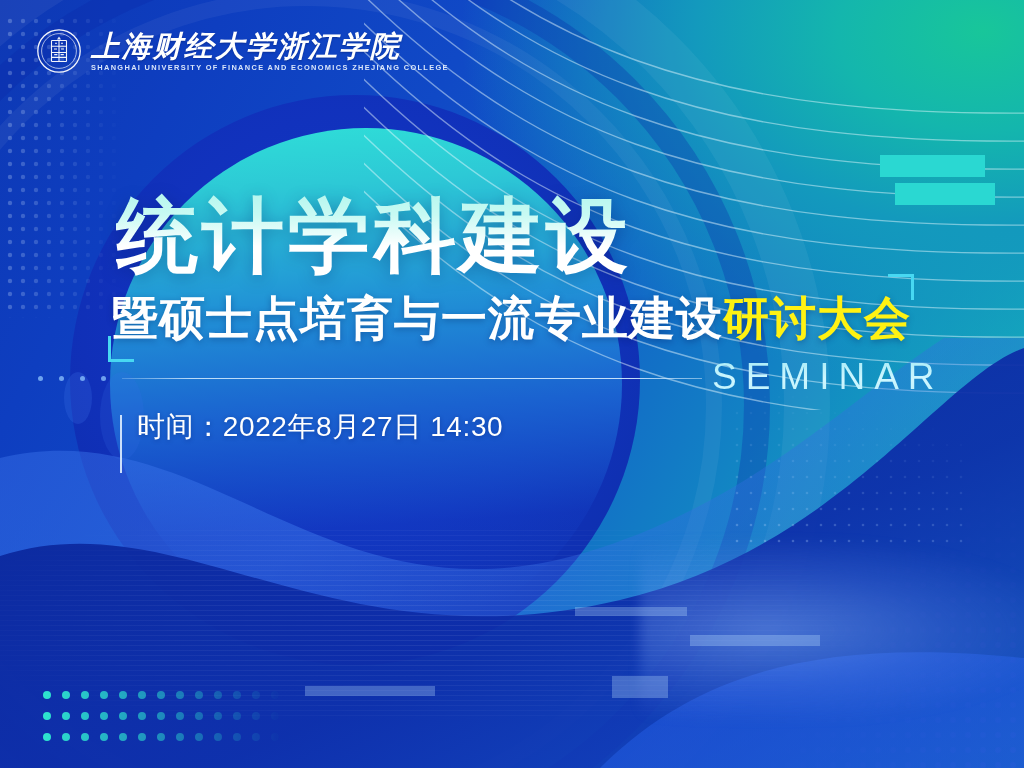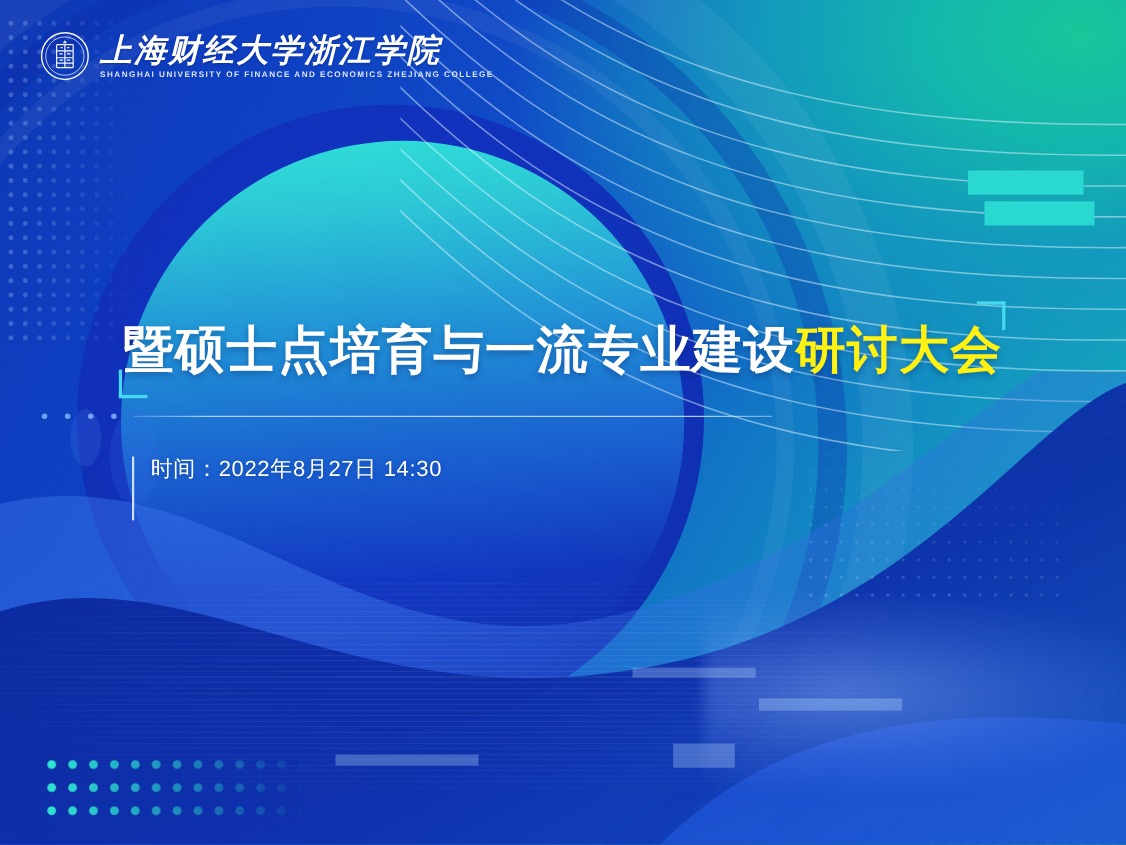--- a/index.html
+++ b/index.html
@@ -151,21 +151,21 @@
   .minidots { position:absolute; left:38px; top:376px; display:flex; gap:16px; }
   .minidots i { width:5px; height:5px; border-radius:50%; background:#8fc6ff; opacity:.75; display:block; }
 
   
   .info { position:absolute; left:120px; top:411px; padding-left:17px; }
   .info:before {
     content:""; position:absolute; left:0; top:4px; width:2px; height:58px;
     background:#dfeeff; opacity:.9;
   }
   .info-line {
-    font-size:20px; line-height:32px; color:#ffffff; font-weight:400;
+    font-size:28px; line-height:32px; color:#ffffff; font-weight:400;
     letter-spacing:.6px; white-space:nowrap;
     text-shadow:0 1px 4px rgba(4,25,95,.35);
   }
 </style>
 </head>
 <body>
 
 <div id="poster">
 
   <div class="layer">
@@ -324,36 +324,38 @@
           </g>
           <path d="M23 8.6 L25 11.4 H21 Z" fill="#ffffff" opacity="0.9"></path>
         </svg>
       </span>
       <span class="logo-text">
         <span class="logo-cn">上海财经大学浙江学院</span>
         <span class="logo-en">SHANGHAI UNIVERSITY OF FINANCE AND ECONOMICS ZHEJIANG COLLEGE</span>
       </span>
     </div>
 
+    <div class="headline">统计学科建设</div>
 
     <div class="subhead">
       <span class="white">暨硕士点培育与一流专业建设</span><span class="yellow">研讨大会</span>
     </div>
 
     <div class="bracket bl"></div>
     <div class="bracket tr"></div>
 
     <div class="minidots">
       <i></i>
       <i></i>
       <i></i>
       <i></i>
     </div>
 
     <div class="rule"></div>
 
+    <div class="seminar">SEMINAR</div>
 
     <div class="info">
       <div class="info-line">时间：2022年8月27日 14:30</div>
     </div>
 
   </div>
 </div>
 
 </body></html>

